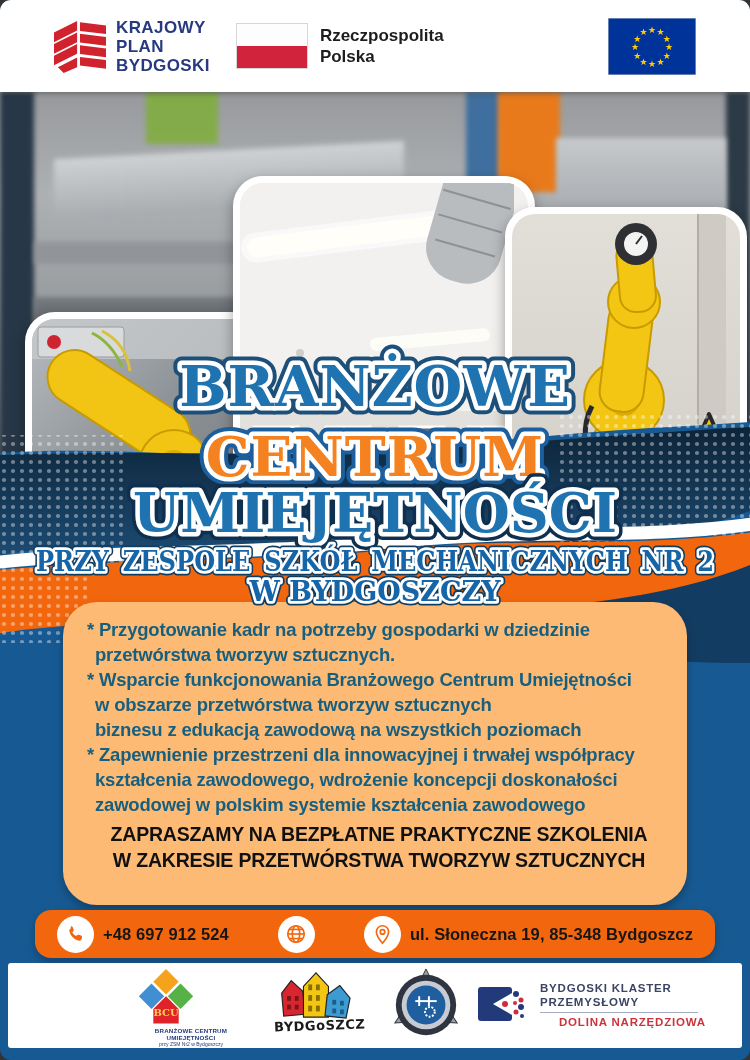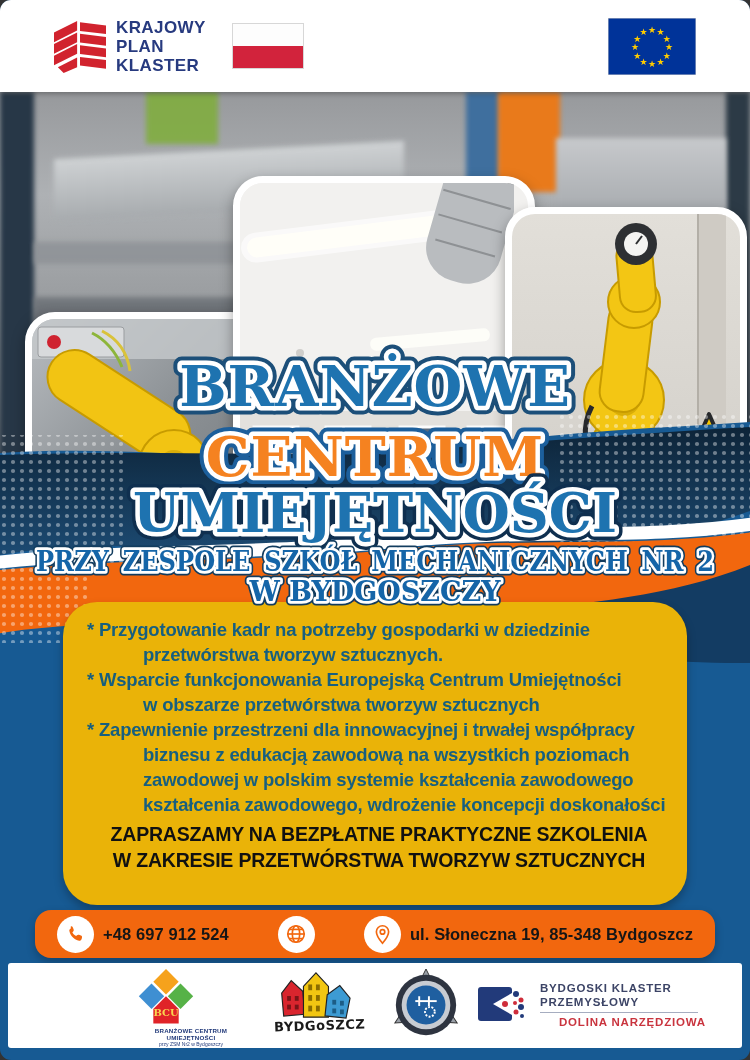--- a/index.html
+++ b/index.html
@@ -41,24 +41,24 @@
   .card-mid{left:233px;top:176px;width:288px;height:396px;background:#f2f1ef;}
   .card-right{left:505px;top:207px;width:228px;height:356px;background:linear-gradient(180deg,#e2dfd9,#cfccc6);}
 
   
   .bands{position:absolute;top:413px;left:0;z-index:3;}
 
   
   .title-svg{position:absolute;left:0;z-index:5;}
 
   
-  .offer-box{position:absolute;left:63px;top:602px;width:624px;height:303px;background:#eab308;border-radius:34px;
+  .offer-box{position:absolute;left:63px;top:602px;width:624px;height:303px;background:#fdba74;border-radius:34px;
              z-index:4;box-shadow:0 5px 10px rgba(0,0,0,.28);padding:15px 16px 0 24px;box-sizing:border-box;}
   .bullet-line{color:#175f7f;font-size:18.5px;font-weight:700;line-height:25px;letter-spacing:-.2px;white-space:nowrap;}
-  .bullet-line.cont{padding-left:8px;margin-left:48px;}
+  .bullet-line.cont{padding-left:8px;}
   .invite{margin-top:4px;text-align:center;color:#111111;font-size:19.5px;font-weight:700;line-height:26px;letter-spacing:-.2px;}
 
   
   .contact-bar{position:absolute;left:35px;top:910px;width:680px;height:48px;background:#f2670e;border-radius:16px;
                z-index:4;display:flex;align-items:center;justify-content:space-between;padding:12px 22px;box-sizing:border-box;
                box-shadow:0 4px 8px rgba(0,0,0,.25);}
   .c-item{display:flex;align-items:center;gap:9px;}
   .c-circle{width:37px;height:37px;background:#ffffff;border-radius:50%;display:flex;align-items:center;justify-content:center;flex:0 0 auto;}
   .c-text{color:#161616;font-size:16.5px;font-weight:700;letter-spacing:.1px;white-space:nowrap;}
 
@@ -92,29 +92,33 @@
             <rect x="27" y="2" width="27" height="9"></rect>
             <rect x="27" y="14" width="27" height="9"></rect>
             <rect x="27" y="26" width="27" height="9"></rect>
             <rect x="27" y="38" width="27" height="9"></rect>
           </g>
         </g>
       </svg>
       <div class="kpo-text">
         <div>KRAJOWY</div>
         <div>PLAN</div>
-        <div>KLASTER</div>
+        <div>BYDGOSKI</div>
       </div>
     </div>
 
     <div class="pl-block">
       <div class="pl-flag">
           <div class="w"></div>
           <div class="r"></div>
         </div>
+      <div class="pl-text">
+        <div>Rzeczpospolita</div>
+        <div>Polska</div>
+      </div>
     </div>
 
     <div class="eu-block">
       <svg width="88" height="57" viewBox="0 0 88 57">
         <rect x="0" y="0" width="88" height="57" fill="#003399" stroke="#cccccc" stroke-width="1"></rect>
         <g fill="#ffcc00" font-family="DejaVu Sans" font-size="9" text-anchor="middle">
           <text x="44" y="15">★</text>
             <text x="52.5" y="17.3">★</text>
             <text x="58.7" y="23.5">★</text>
           <text x="61" y="32">★</text>
@@ -260,26 +264,26 @@
   <svg class="title-svg" style="top:570px" width="750" height="44">
     <g font-family="DejaVu Serif" font-weight="bold" font-size="27" text-anchor="middle">
       <text x="375" y="31" fill="none" stroke="#123c5e" stroke-width="9" stroke-linejoin="round">W BYDGOSZCZY</text>
       <text x="375" y="31" fill="#1565a8" stroke="#ffffff" stroke-width="5.5" stroke-linejoin="round" paint-order="stroke">W BYDGOSZCZY</text>
     </g>
   </svg>
 
   <div class="offer-box">
     <div class="bullet-line">* Przygotowanie kadr na potrzeby gospodarki w dziedzinie</div>
     <div class="bullet-line cont">przetwórstwa tworzyw sztucznych.</div>
-    <div class="bullet-line">* Wsparcie funkcjonowania Europejską Centrum Umiejętności</div>
+    <div class="bullet-line">* Wsparcie funkcjonowania Branżowego Centrum Umiejętności</div>
     <div class="bullet-line cont">w  obszarze przetwórstwa tworzyw sztucznych</div>
+    <div class="bullet-line cont">biznesu  z edukacją zawodową na wszystkich poziomach</div>
     <div class="bullet-line">* Zapewnienie przestrzeni dla innowacyjnej i trwałej współpracy</div>
-    <div class="bullet-line cont">biznesu  z edukacją zawodową na wszystkich poziomach</div>
+    <div class="bullet-line cont">kształcenia  zawodowego, wdrożenie koncepcji doskonałości</div>
     <div class="bullet-line cont">zawodowej w polskim  systemie kształcenia zawodowego</div>
-    <div class="bullet-line cont">kształcenia  zawodowego, wdrożenie koncepcji doskonałości</div>
     <div class="invite">
       <div>ZAPRASZAMY NA BEZPŁATNE PRAKTYCZNE SZKOLENIA</div>
       <div>W ZAKRESIE PRZETWÓRSTWA TWORZYW SZTUCZNYCH</div>
     </div>
   </div>
 
   <div class="contact-bar">
     <div class="c-item">
       <div class="c-circle">
         <svg width="21" height="21" viewBox="0 0 24 24">

